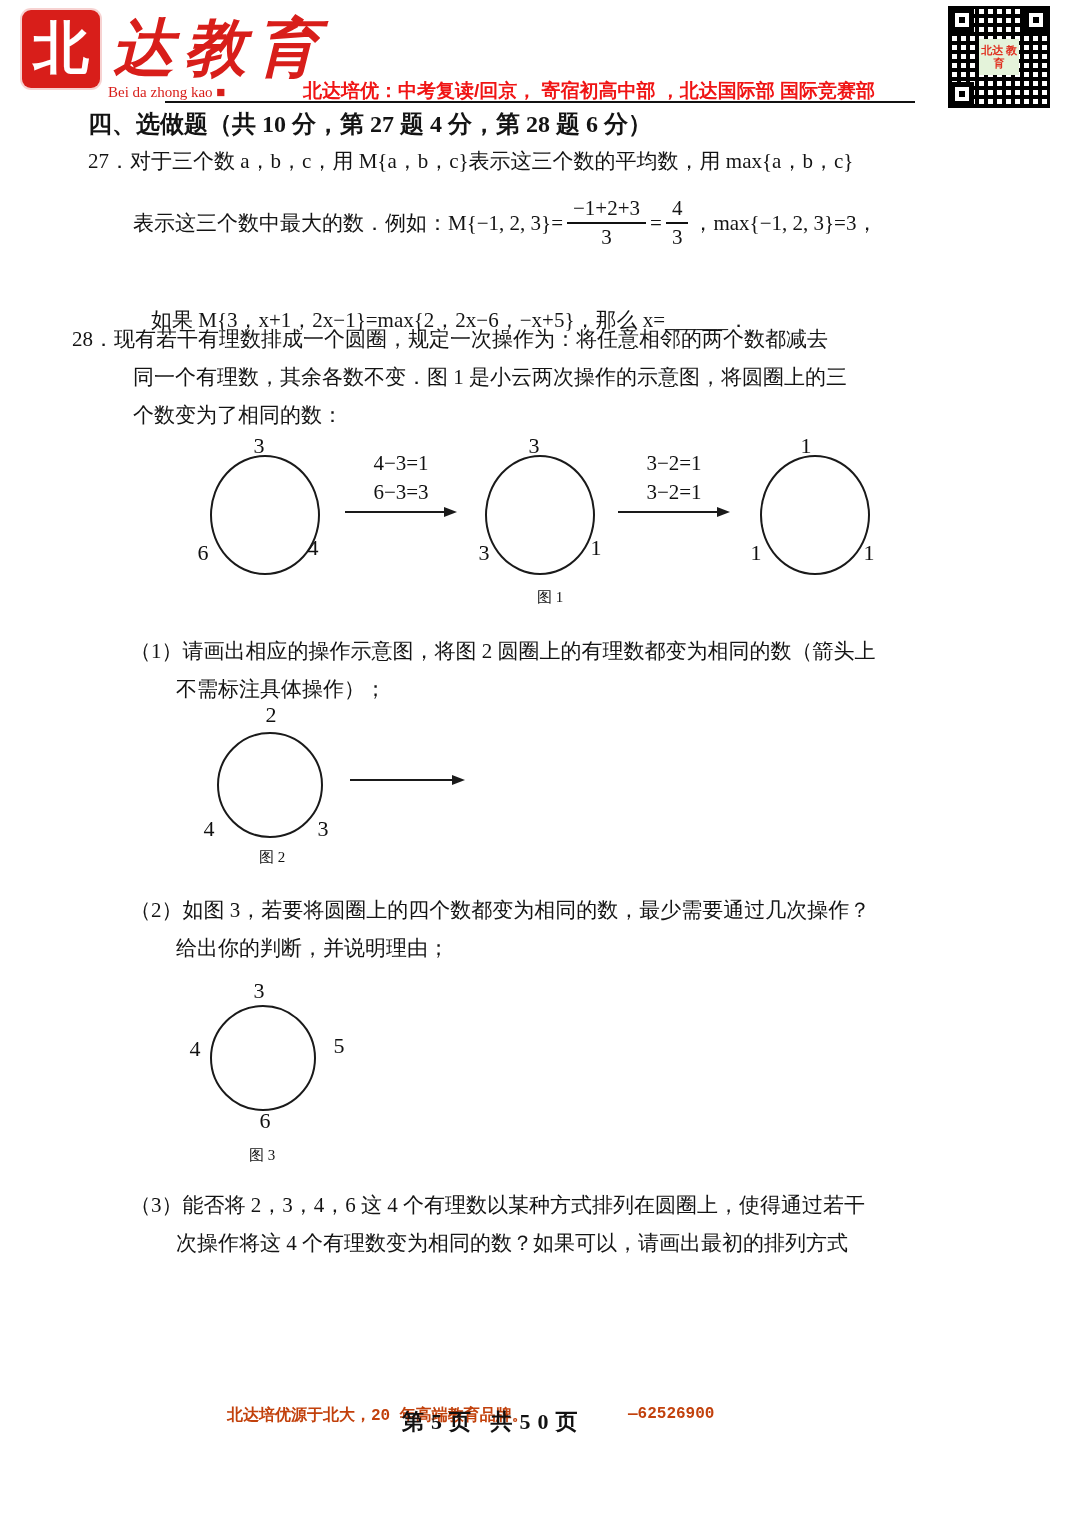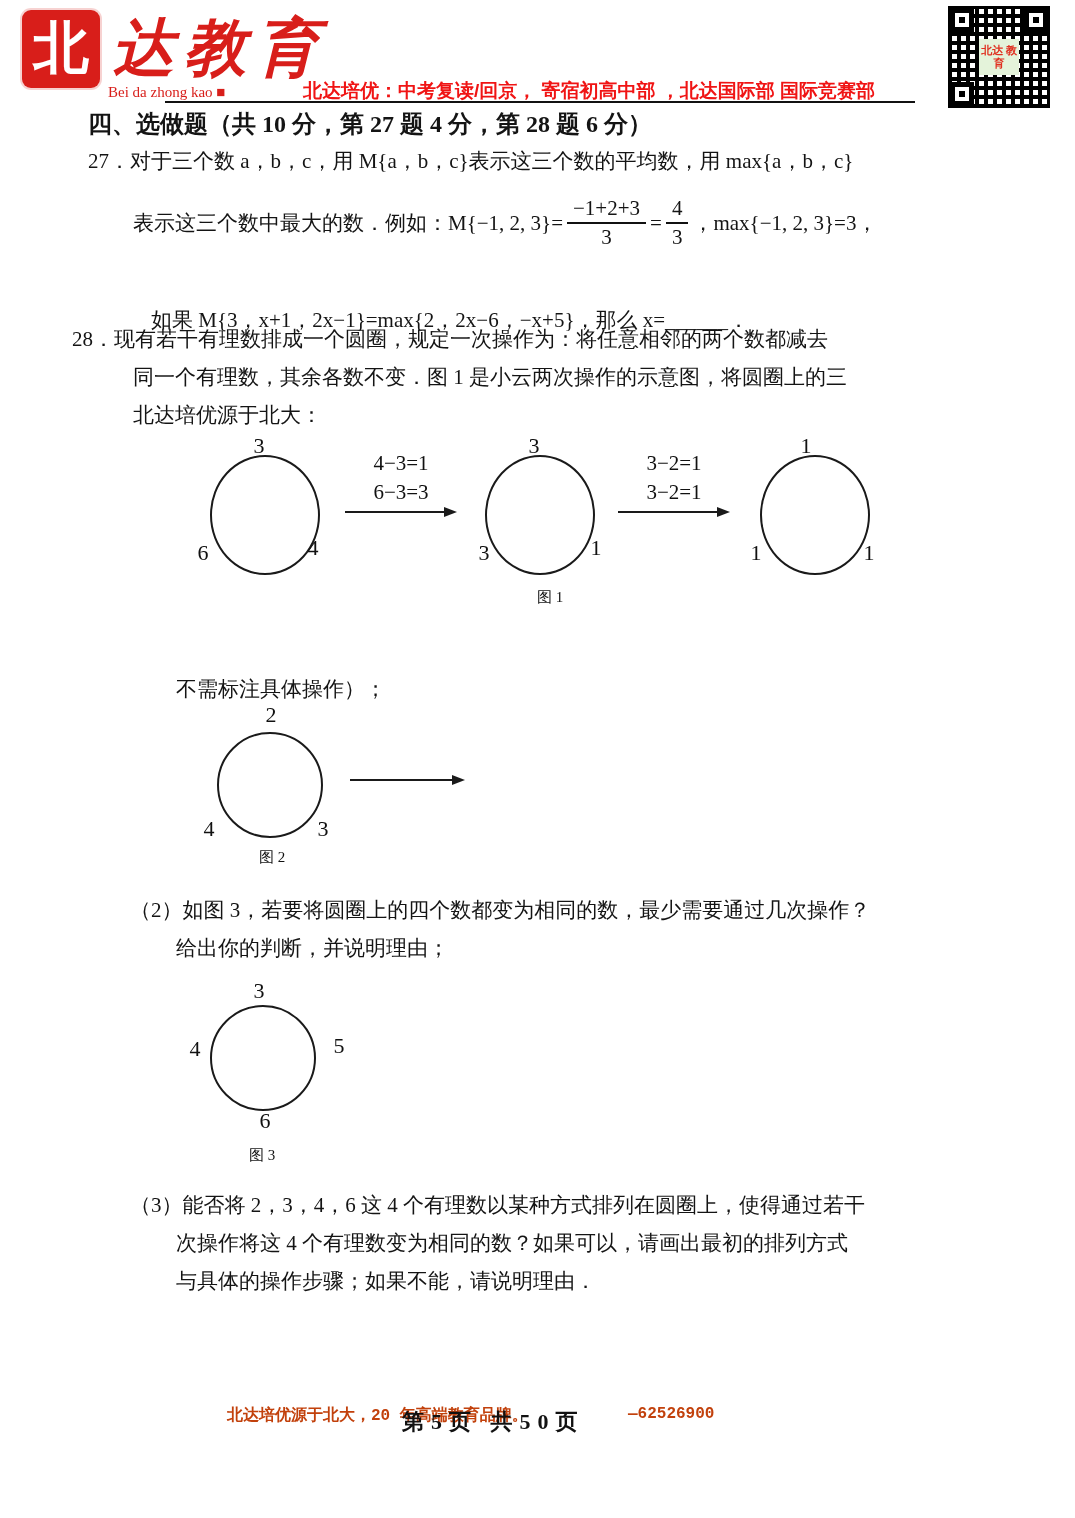--- a/index.html
+++ b/index.html
@@ -118,21 +118,21 @@
         <span class="den">3</span>
       </span>
       <span>，max{−1, 2, 3}=3，</span>
     </div>
     <div class="abs body-line" style="left:151px; top:258px;margin-top:48px;">如果 M{3，x+1，2x−1}=max{2，2x−6，−x+5}，那么 x=______．</div>
   </div>
 
   <div>
     <div class="abs body-line" style="left:72px; top:325px;">28．现有若干有理数排成一个圆圈，规定一次操作为：将任意相邻的两个数都减去</div>
     <div class="abs body-line" style="left:133px; top:363px;">同一个有理数，其余各数不变．图 1 是小云两次操作的示意图，将圆圈上的三</div>
-    <div class="abs body-line" style="left:133px; top:401px;">北达培优源于北大：</div>
+    <div class="abs body-line" style="left:133px; top:401px;">个数变为了相同的数：</div>
   </div>
 
   <div class="fig" style="left:150px; top:435px; width:760px; height:160px;">
 
     <div class="circle" style="left:60px; top:20px; width:110px; height:120px;"></div>
     <div class="num-label" style="left:98px; top:-2px;">3</div>
     <div class="num-label" style="left:42px; top:105px;">6</div>
     <div class="num-label" style="left:152px; top:100px;">4</div>
 
     <div class="arrow" style="left:195px; top:70px; width:112px;">
@@ -154,20 +154,21 @@
     <div class="arrow-label" style="left:476px; top:16px;">3−2=1</div>
     <div class="arrow-label" style="left:476px; top:45px;">3−2=1</div>
 
     <div class="circle" style="left:610px; top:20px; width:110px; height:120px;"></div>
     <div class="num-label" style="left:645px; top:-2px;">1</div>
     <div class="num-label" style="left:595px; top:105px;">1</div>
     <div class="num-label" style="left:708px; top:105px;">1</div>
   </div>
   <div class="abs fig-caption" style="left:518px; top:588px;">图 1</div>
 
+  <div class="abs body-line" style="left:130px; top:637px;">（1）请画出相应的操作示意图，将图 2 圆圈上的有理数都变为相同的数（箭头上</div>
   <div class="abs body-line" style="left:176px; top:675px;">不需标注具体操作）；</div>
 
   <div class="fig" style="left:150px; top:702px; width:380px; height:178px;">
     <div class="num-label" style="left:110px; top:0px;">2</div>
     <div class="circle" style="left:67px; top:30px; width:106px; height:106px;"></div>
     <div class="num-label" style="left:48px; top:114px;">4</div>
     <div class="num-label" style="left:162px; top:114px;">3</div>
     <div class="arrow" style="left:200px; top:71px; width:115px;">
       <div class="shaft" style="width:103px;"></div>
       <div class="head" style="left:102px;"></div>
@@ -182,21 +183,20 @@
     <div class="num-label" style="left:108px; top:2px;">3</div>
     <div class="circle" style="left:70px; top:29px; width:106px; height:106px;"></div>
     <div class="num-label" style="left:44px; top:60px;">4</div>
     <div class="num-label" style="left:188px; top:57px;">5</div>
     <div class="num-label" style="left:114px; top:132px;">6</div>
     <div class="fig-caption" style="left:90px; top:170px;">图 3</div>
   </div>
 
   <div class="abs body-line" style="left:130px; top:1191px;">（3）能否将 2，3，4，6 这 4 个有理数以某种方式排列在圆圈上，使得通过若干</div>
   <div class="abs body-line" style="left:176px; top:1229px;">次操作将这 4 个有理数变为相同的数？如果可以，请画出最初的排列方式</div>
-  <div class="abs body-line" style="left:176px; top:1267px;">与具体的操作步骤；如果不能，请说明理由．</div>
 
   <div>
     <div class="abs footer-red" style="left:227px; top:1405px;">北达培优源于北大，20 年高端教育品牌。</div>
     <div class="abs footer-red" style="left:628px; top:1405px;">—62526900</div>
     <div class="abs footer-page" style="left:402px; top:1407px;">第5页 共50页</div>
   </div>
 
 </div>
 
 </body></html>

